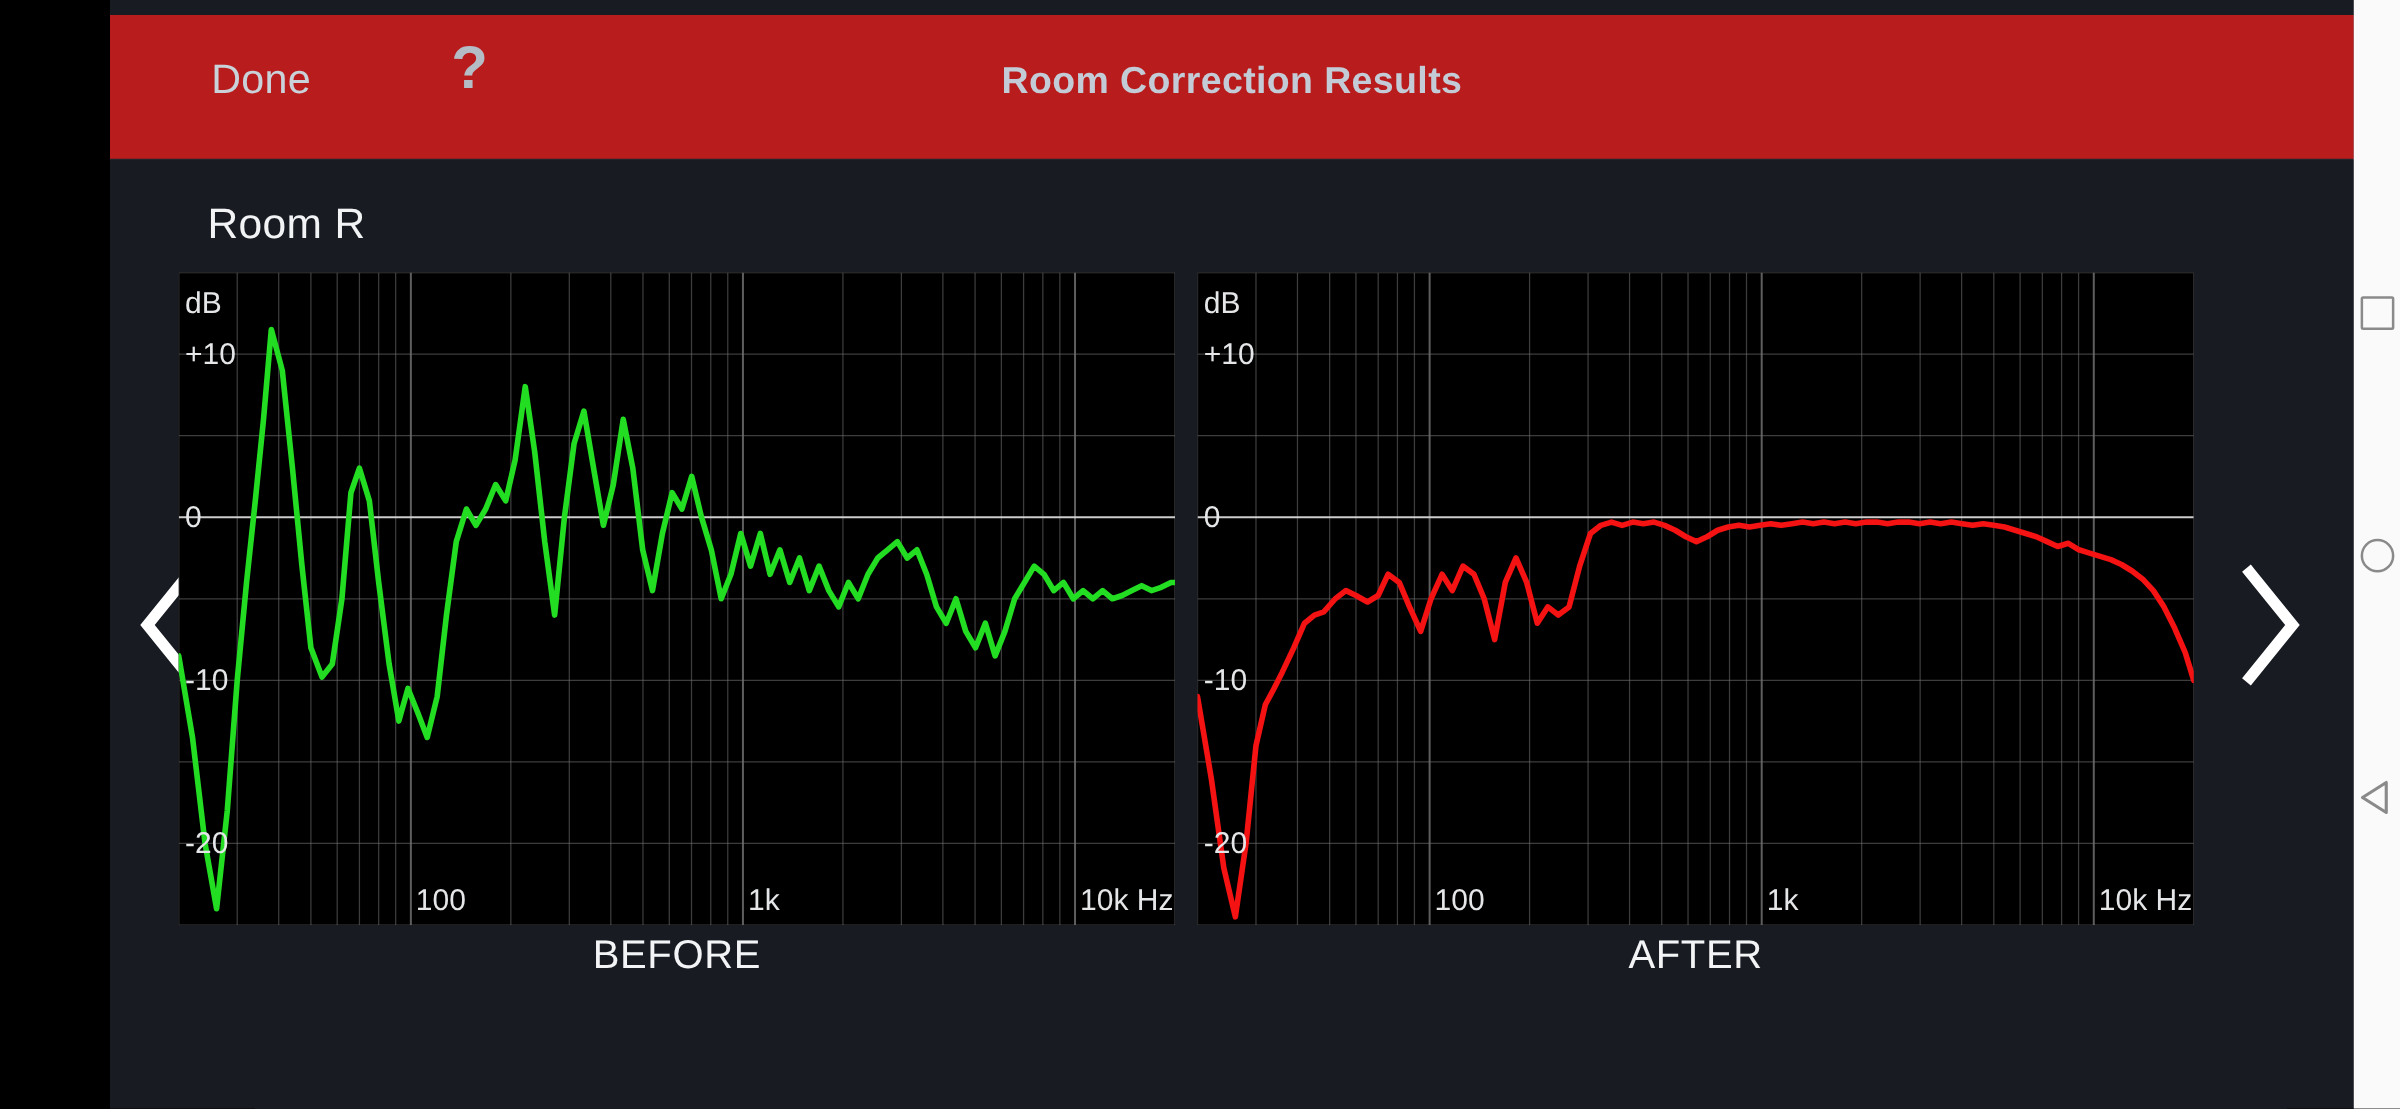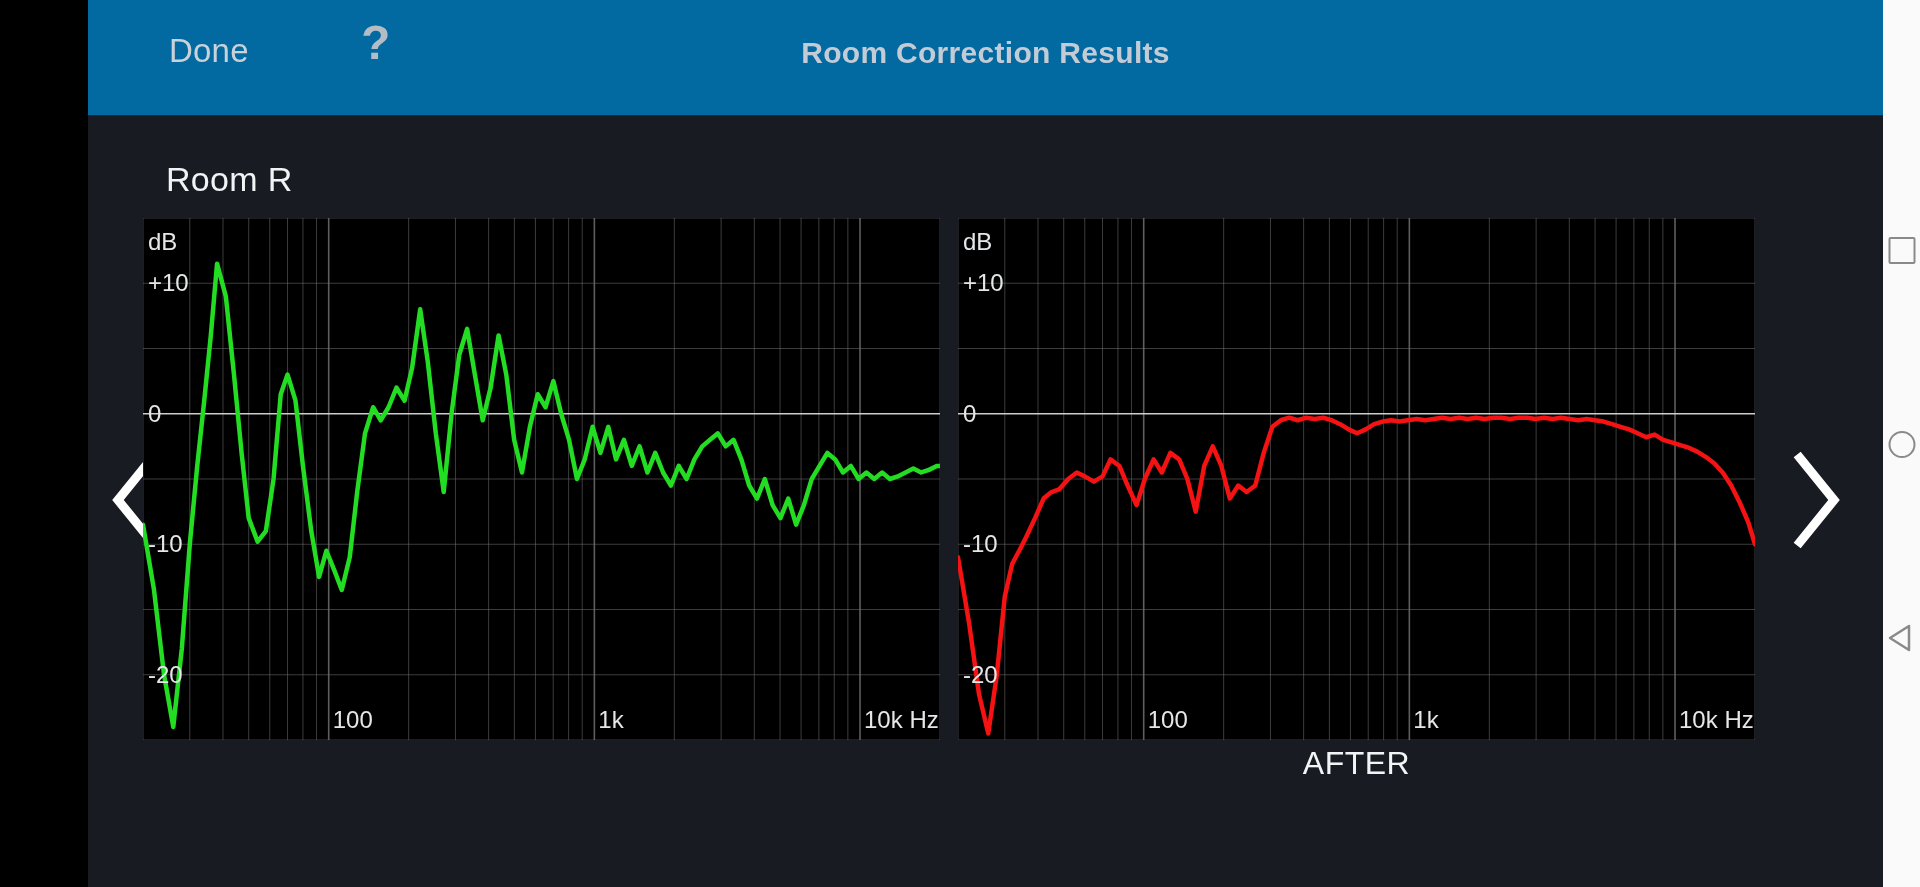--- a/index.html
+++ b/index.html
@@ -18,22 +18,22 @@
   }
 
   
   .app{
     position:absolute; left:88px; top:0; width:1795px; height:887px;
     background:#181c22;
   }
 
   
   .header{
-    position:absolute; left:0; top:0; width:100%; height:116px;
-    background:#0369a1;
+    position:absolute; left:0; top:12px; width:100%; height:116px;
+    background:#b91c1c;
     border-bottom:1px solid #22272e;
   }
   .btn-done{
     position:absolute; left:81px; top:32px;
     font-size:33px; color:#c9d1d9; letter-spacing:.2px;
     background:none; border:none; cursor:pointer;
     font-family:"Liberation Sans", sans-serif;
   }
   .btn-help{
     position:absolute; left:273px; top:19px;
@@ -171,20 +171,21 @@
               <text x="5" y="73.25" fill="#e4e6e8" font-size="24" font-family="&quot;Liberation Sans&quot;, sans-serif">+10</text>
               <text x="5" y="203.75" fill="#e4e6e8" font-size="24" font-family="&quot;Liberation Sans&quot;, sans-serif">0</text>
               <text x="5" y="334.25" fill="#e4e6e8" font-size="24" font-family="&quot;Liberation Sans&quot;, sans-serif">-10</text>
               <text x="5" y="464.75" fill="#e4e6e8" font-size="24" font-family="&quot;Liberation Sans&quot;, sans-serif">-20</text>
               <text x="5" y="32" fill="#e4e6e8" font-size="24" font-family="&quot;Liberation Sans&quot;, sans-serif">dB</text>
               <text x="189.69303115193563" y="510" fill="#e4e6e8" font-size="24" font-family="&quot;Liberation Sans&quot;, sans-serif">100</text>
               <text x="455.3596978186023" y="510" fill="#e4e6e8" font-size="24" font-family="&quot;Liberation Sans&quot;, sans-serif">1k</text>
               <text x="721.026364485269" y="510" fill="#e4e6e8" font-size="24" font-family="&quot;Liberation Sans&quot;, sans-serif">10k Hz</text>
             </svg>
         </div>
+        <div class="chart-caption">BEFORE</div>
       </div>
 
       <div class="chart-wrap chart-after">
         <div class="plot">
           <svg id="svg-after" width="797" height="522" viewBox="0 0 797 522">
               <rect x="0" y="0" width="797" height="522" fill="#000000"></rect>
               <g>
                 <line x1="0" y1="0" x2="0" y2="522" stroke="#6f6f6f" stroke-width="1" opacity="0.55"></line>
                 <line x1="46.78157782245929" y1="0" x2="46.78157782245929" y2="522" stroke="#6f6f6f" stroke-width="1" opacity="0.55"></line>
                 <line x1="79.97363551473103" y1="0" x2="79.97363551473103" y2="522" stroke="#6f6f6f" stroke-width="1" opacity="0.55"></line>

